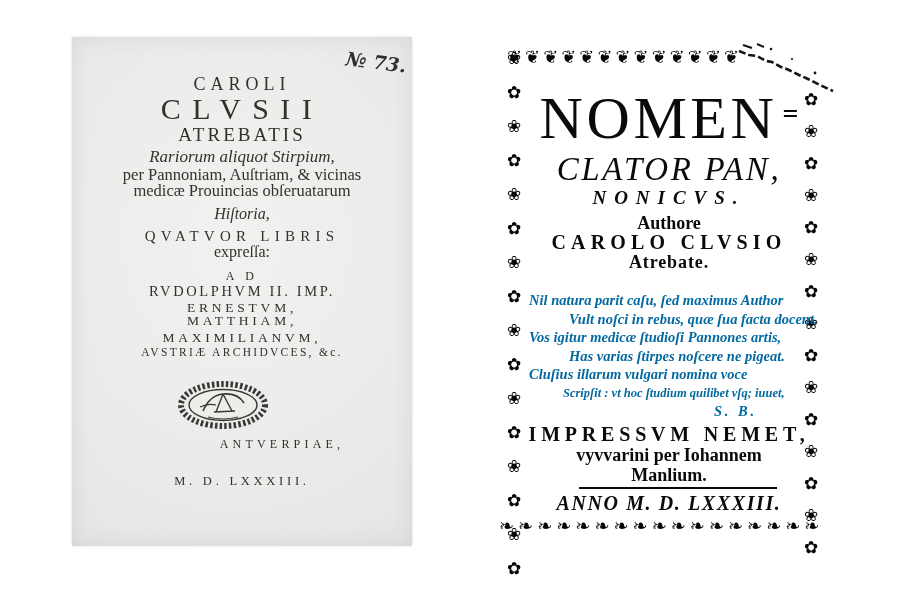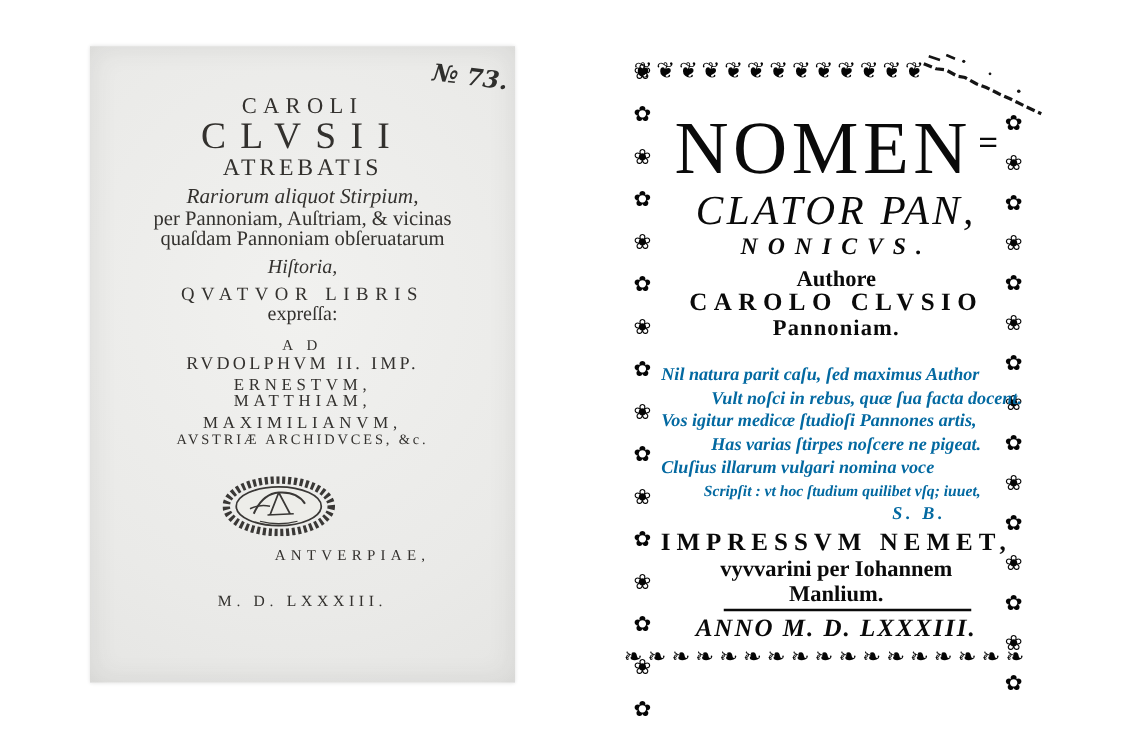--- a/index.html
+++ b/index.html
@@ -74,21 +74,21 @@
 
 <div class="canvas">
 
   <div class="lp">
     <div class="l-note">№ 73.</div>
     <div class="lp-line l01">CAROLI</div>
     <div class="lp-line l02">CLVSII</div>
     <div class="lp-line l03">ATREBATIS</div>
     <div class="lp-line l04">Rariorum aliquot Stirpium,</div>
     <div class="lp-line l05">per Pannoniam, Auſtriam, &amp; vicinas</div>
-    <div class="lp-line l06">quaſdam Pannoniam obſeruatarum</div>
+    <div class="lp-line l06">medicæ Prouincias obſeruatarum</div>
     <div class="lp-line l07">Hiſtoria,</div>
     <div class="lp-line l08">QVATVOR LIBRIS</div>
     <div class="lp-line l09">expreſſa:</div>
     <div class="lp-line l10">A D</div>
     <div class="lp-line l11">RVDOLPHVM II. IMP.</div>
     <div class="lp-line l12">ERNESTVM,</div>
     <div class="lp-line l14">MAXIMILIANVM,</div>
     <div class="lp-line l13">MATTHIAM,</div>
     <div class="lp-line l15">AVSTRIÆ ARCHIDVCES, &amp;c.</div>
 
@@ -117,21 +117,21 @@
       <circle cx="34" cy="6" r="1.3" fill="#151515"></circle>
       <circle cx="55" cy="16" r="1.1" fill="#151515"></circle>
       <circle cx="78" cy="30" r="1.4" fill="#151515"></circle>
     </svg>
 
     <div class="rp-line r02"><span>NOMEN</span><span class="eq">=</span></div>
     <div class="rp-line r03">CLATOR PAN,</div>
     <div class="rp-line r04">NONICVS.</div>
     <div class="rp-line r05">Authore</div>
     <div class="rp-line r06">CAROLO CLVSIO</div>
-    <div class="rp-line r07">Pannoniam.</div>
+    <div class="rp-line r07">Atrebate.</div>
 
     <div class="verse">
       <div>Nil natura parit caſu, ſed maximus Author</div>
       <div class="ind">Vult noſci in rebus, quæ ſua facta docent.</div>
       <div>Vos igitur medicæ ſtudioſi Pannones artis,</div>
       <div class="ind">Has varias ſtirpes noſcere ne pigeat.</div>
       <div>Cluſius illarum vulgari nomina voce</div>
       <div class="tight">Scripſit : vt hoc ſtudium quilibet vſq; iuuet,</div>
       <div class="sig">S. B.</div>
     </div>

